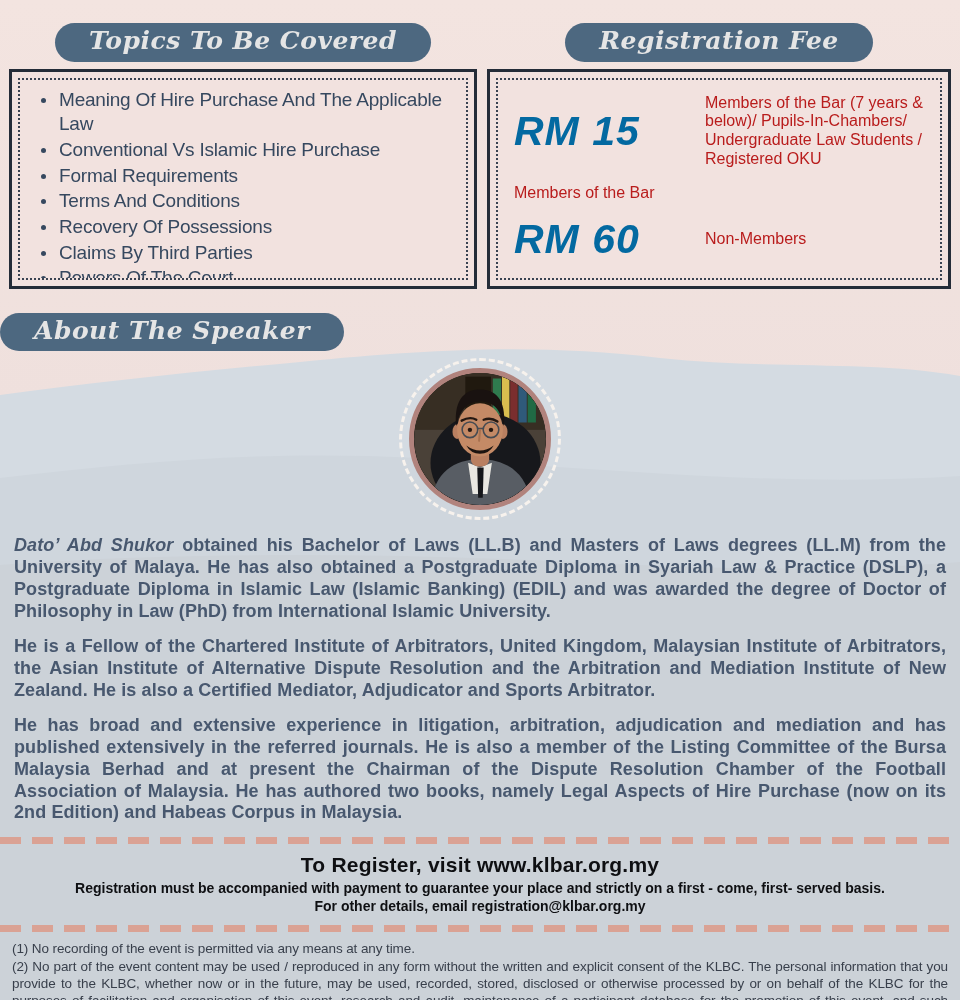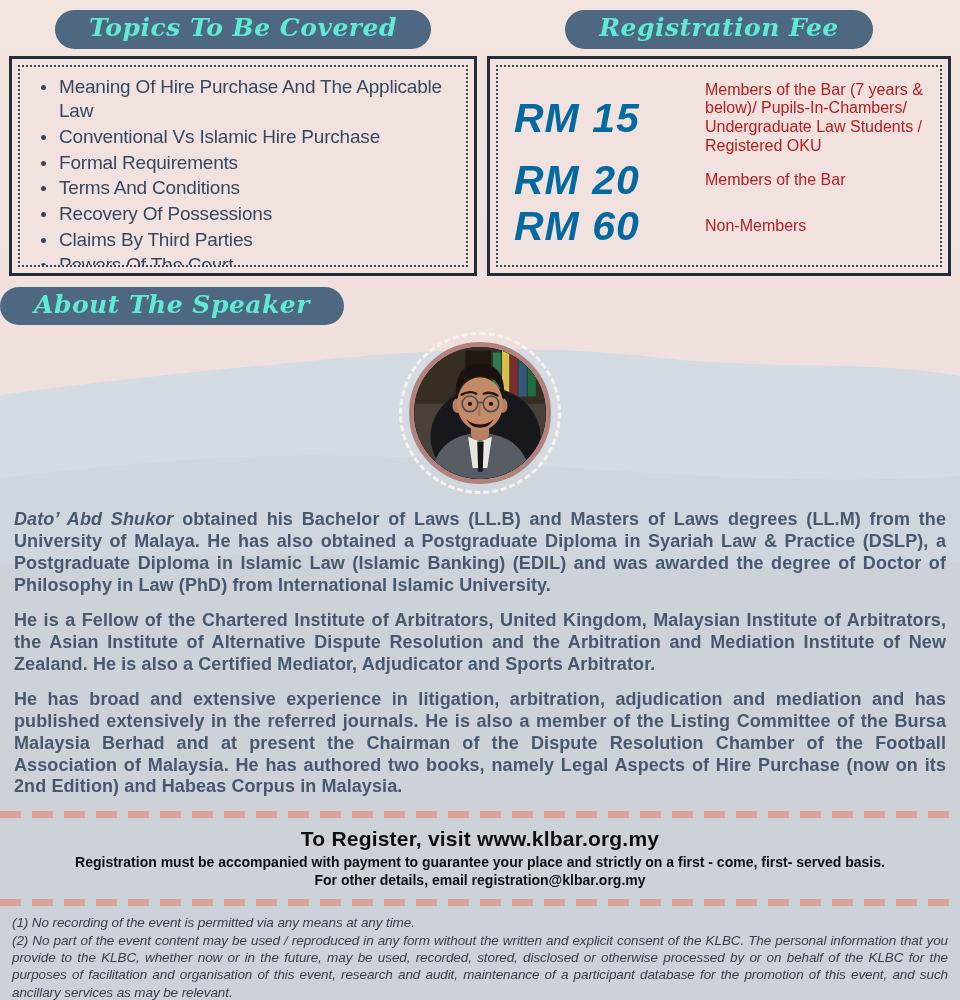--- a/index.html
+++ b/index.html
@@ -25,31 +25,32 @@
   
   .top-row {
     display: grid;
     grid-template-columns: 468px 1fr;
     gap: 10px;
     padding: 10px 9px 0 9px;
   }
   .pill-wrap { display: flex; justify-content: center; margin-bottom: 7px; }
   .pill {
     background: #4d6880;
-    color: #5eead4;
+    color: #e5e5e5;
     border-radius: 999px;
     padding: 4px 34px 7px 34px;
     min-width: 280px;
     text-align: center;
     font-family: "DejaVu Serif", serif;
     font-style: italic;
     font-size: 25px;
     font-weight: 600;
     letter-spacing: 0.5px;
     line-height: 1.1;
+    margin-top: 13px;
   }
   .box-outer {
     border: 3px solid #242c38;
     background: #f2e2df;
     padding: 6px;
     height: 220px;
   }
   .box-inner {
     border: 2px dotted #3a4352;
     height: 100%;
@@ -124,21 +125,21 @@
 
   
   .register { text-align: center; padding: 7px 20px 8px 20px; color: #0e0f12; }
   .reg-title { font-size: 21px; font-weight: 800; letter-spacing: 0.2px; margin-bottom: 3px; }
   .reg-line  { font-size: 14px; font-weight: 700; line-height: 1.25; }
 
   
   .terms { padding: 6px 12px 0 12px; }
   .terms p {
     font-size: 13.5px; font-weight: 500; color: #383f4b;
-    line-height: 1.28; letter-spacing: -0.1px; font-style: italic;
+    line-height: 1.28; letter-spacing: -0.1px;
   }
   .terms p.just { text-align: justify; }
 </style>
 </head>
 <body>
 
 <div class="flyer">
 
   <svg class="bg-mountains" viewBox="0 0 960 700" preserveAspectRatio="none">
     <path d="M0,95 C100,82 190,72 300,62 C440,48 540,44 660,58 C770,70 870,60 960,76 L960,700 L0,700 Z" fill="#d4dbe2"></path>
@@ -177,21 +178,20 @@
             <span>Registration Fee</span>
           </div>
         </div>
         <div class="box-outer">
           <div class="box-inner fees-inner">
             <div class="fee-row">
               <span class="fee-amount">RM 15</span>
               <span class="fee-desc">Members of the Bar (7 years &amp; below)/ Pupils-In-Chambers/ Undergraduate Law Students / Registered OKU</span>
             </div>
             <div class="fee-row">
-              <span class="fee-amount">RM 20</span>
               <span class="fee-desc">Members of the Bar</span>
             </div>
             <div class="fee-row">
               <span class="fee-amount">RM 60</span>
               <span class="fee-desc">Non-Members</span>
             </div>
           </div>
         </div>
       </section>
     </div>

